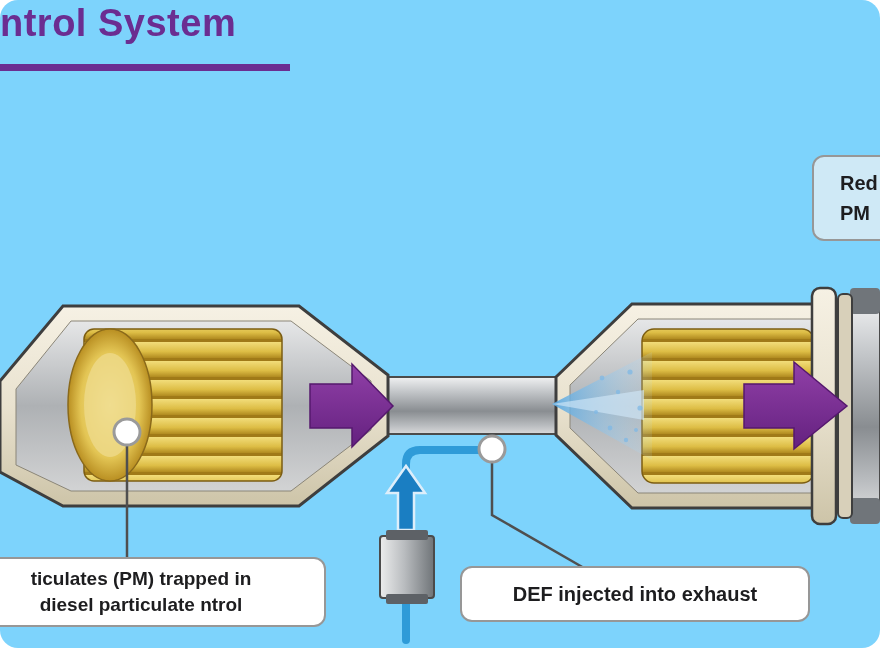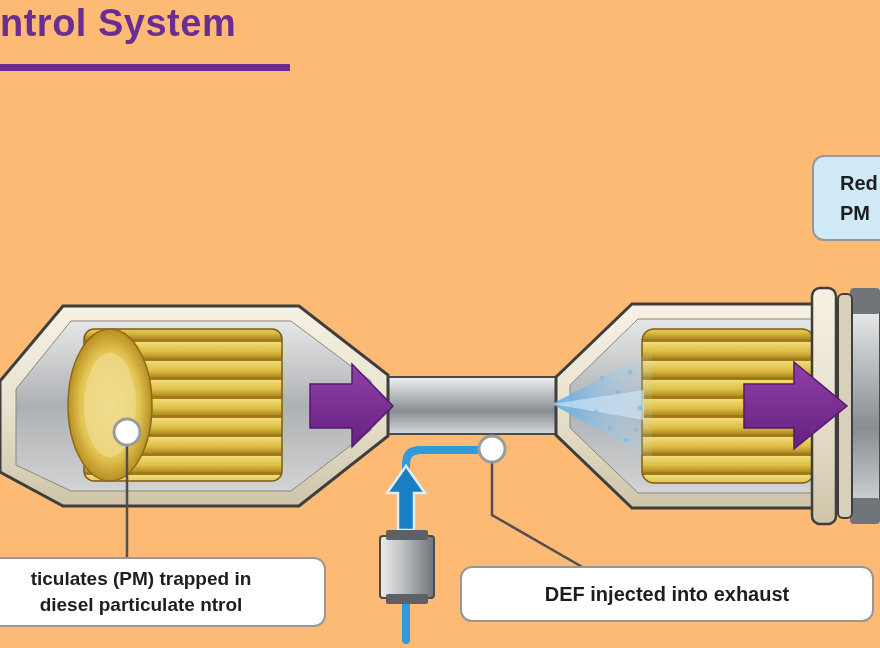--- a/index.html
+++ b/index.html
@@ -1,17 +1,17 @@
 <!DOCTYPE html>
 <html><head>
 <meta charset="utf-8">
 <style>
   html,body{margin:0;padding:0;background:#fff;}
   body{font-family:"Liberation Sans","DejaVu Sans",sans-serif;}
-  #stage{position:relative;width:880px;height:648px;overflow:hidden;background:#fdba74;}
+  #stage{position:relative;width:880px;height:648px;overflow:hidden;background:#7dd3fc;border-radius:18px;}
 
   .page-title{
     position:absolute;left:0;top:2px;margin:0;
     font-size:38px;font-weight:bold;color:#6b2d91;letter-spacing:.5px;
     white-space:nowrap;
   }
   .title-underline{
     position:absolute;left:0;top:64px;width:290px;height:7px;background:#6b2d91;
   }
 
@@ -23,21 +23,21 @@
   }
   .callout-topright{
     left:812px;top:155px;width:220px;height:86px;
     background:#cfe9f6;align-items:flex-start;padding-left:26px;
     font-size:20px;line-height:1.5;border-radius:12px;
   }
   .callout-bottomleft{
     left:-44px;top:557px;width:370px;height:70px;font-size:19px;
   }
   .callout-def{
-    left:460px;top:566px;width:414px;height:56px;font-size:20px;
+    left:460px;top:566px;width:350px;height:56px;font-size:20px;
   }
 
   svg{position:absolute;left:0;top:0;}
 </style>
 </head>
 <body>
 
 <div id="stage">
 
   <svg width="880" height="648" viewBox="0 0 880 648">

